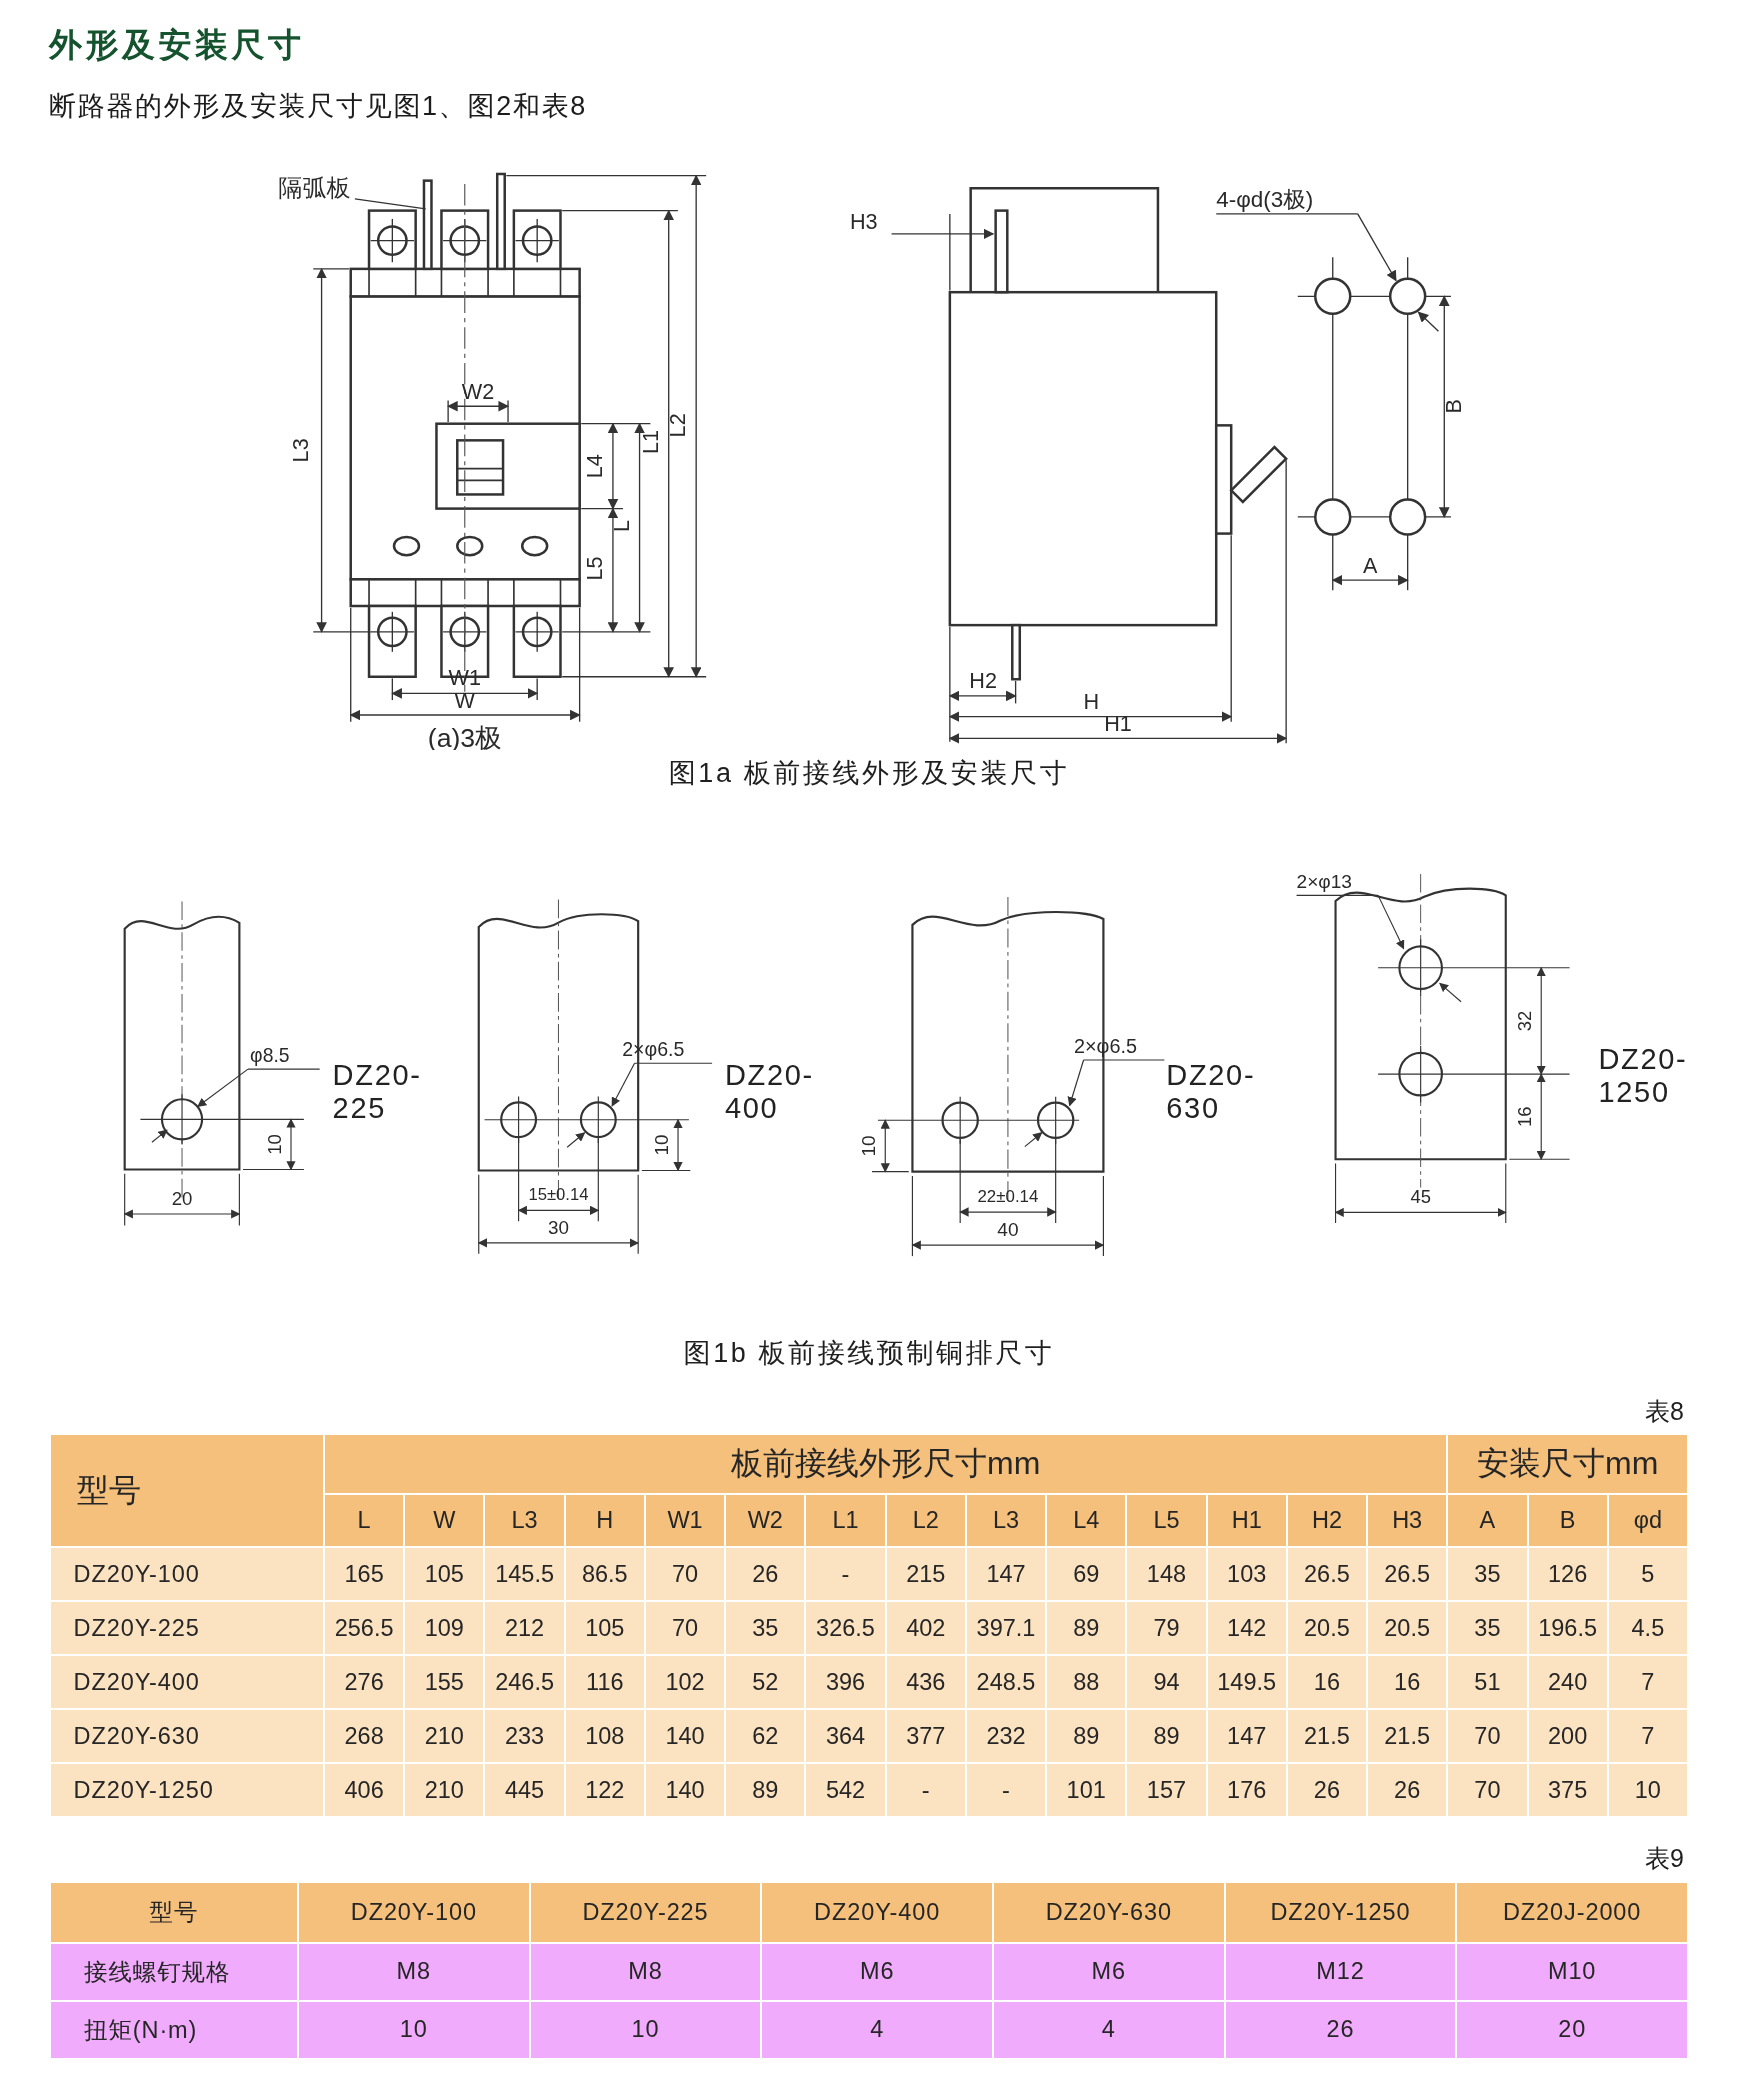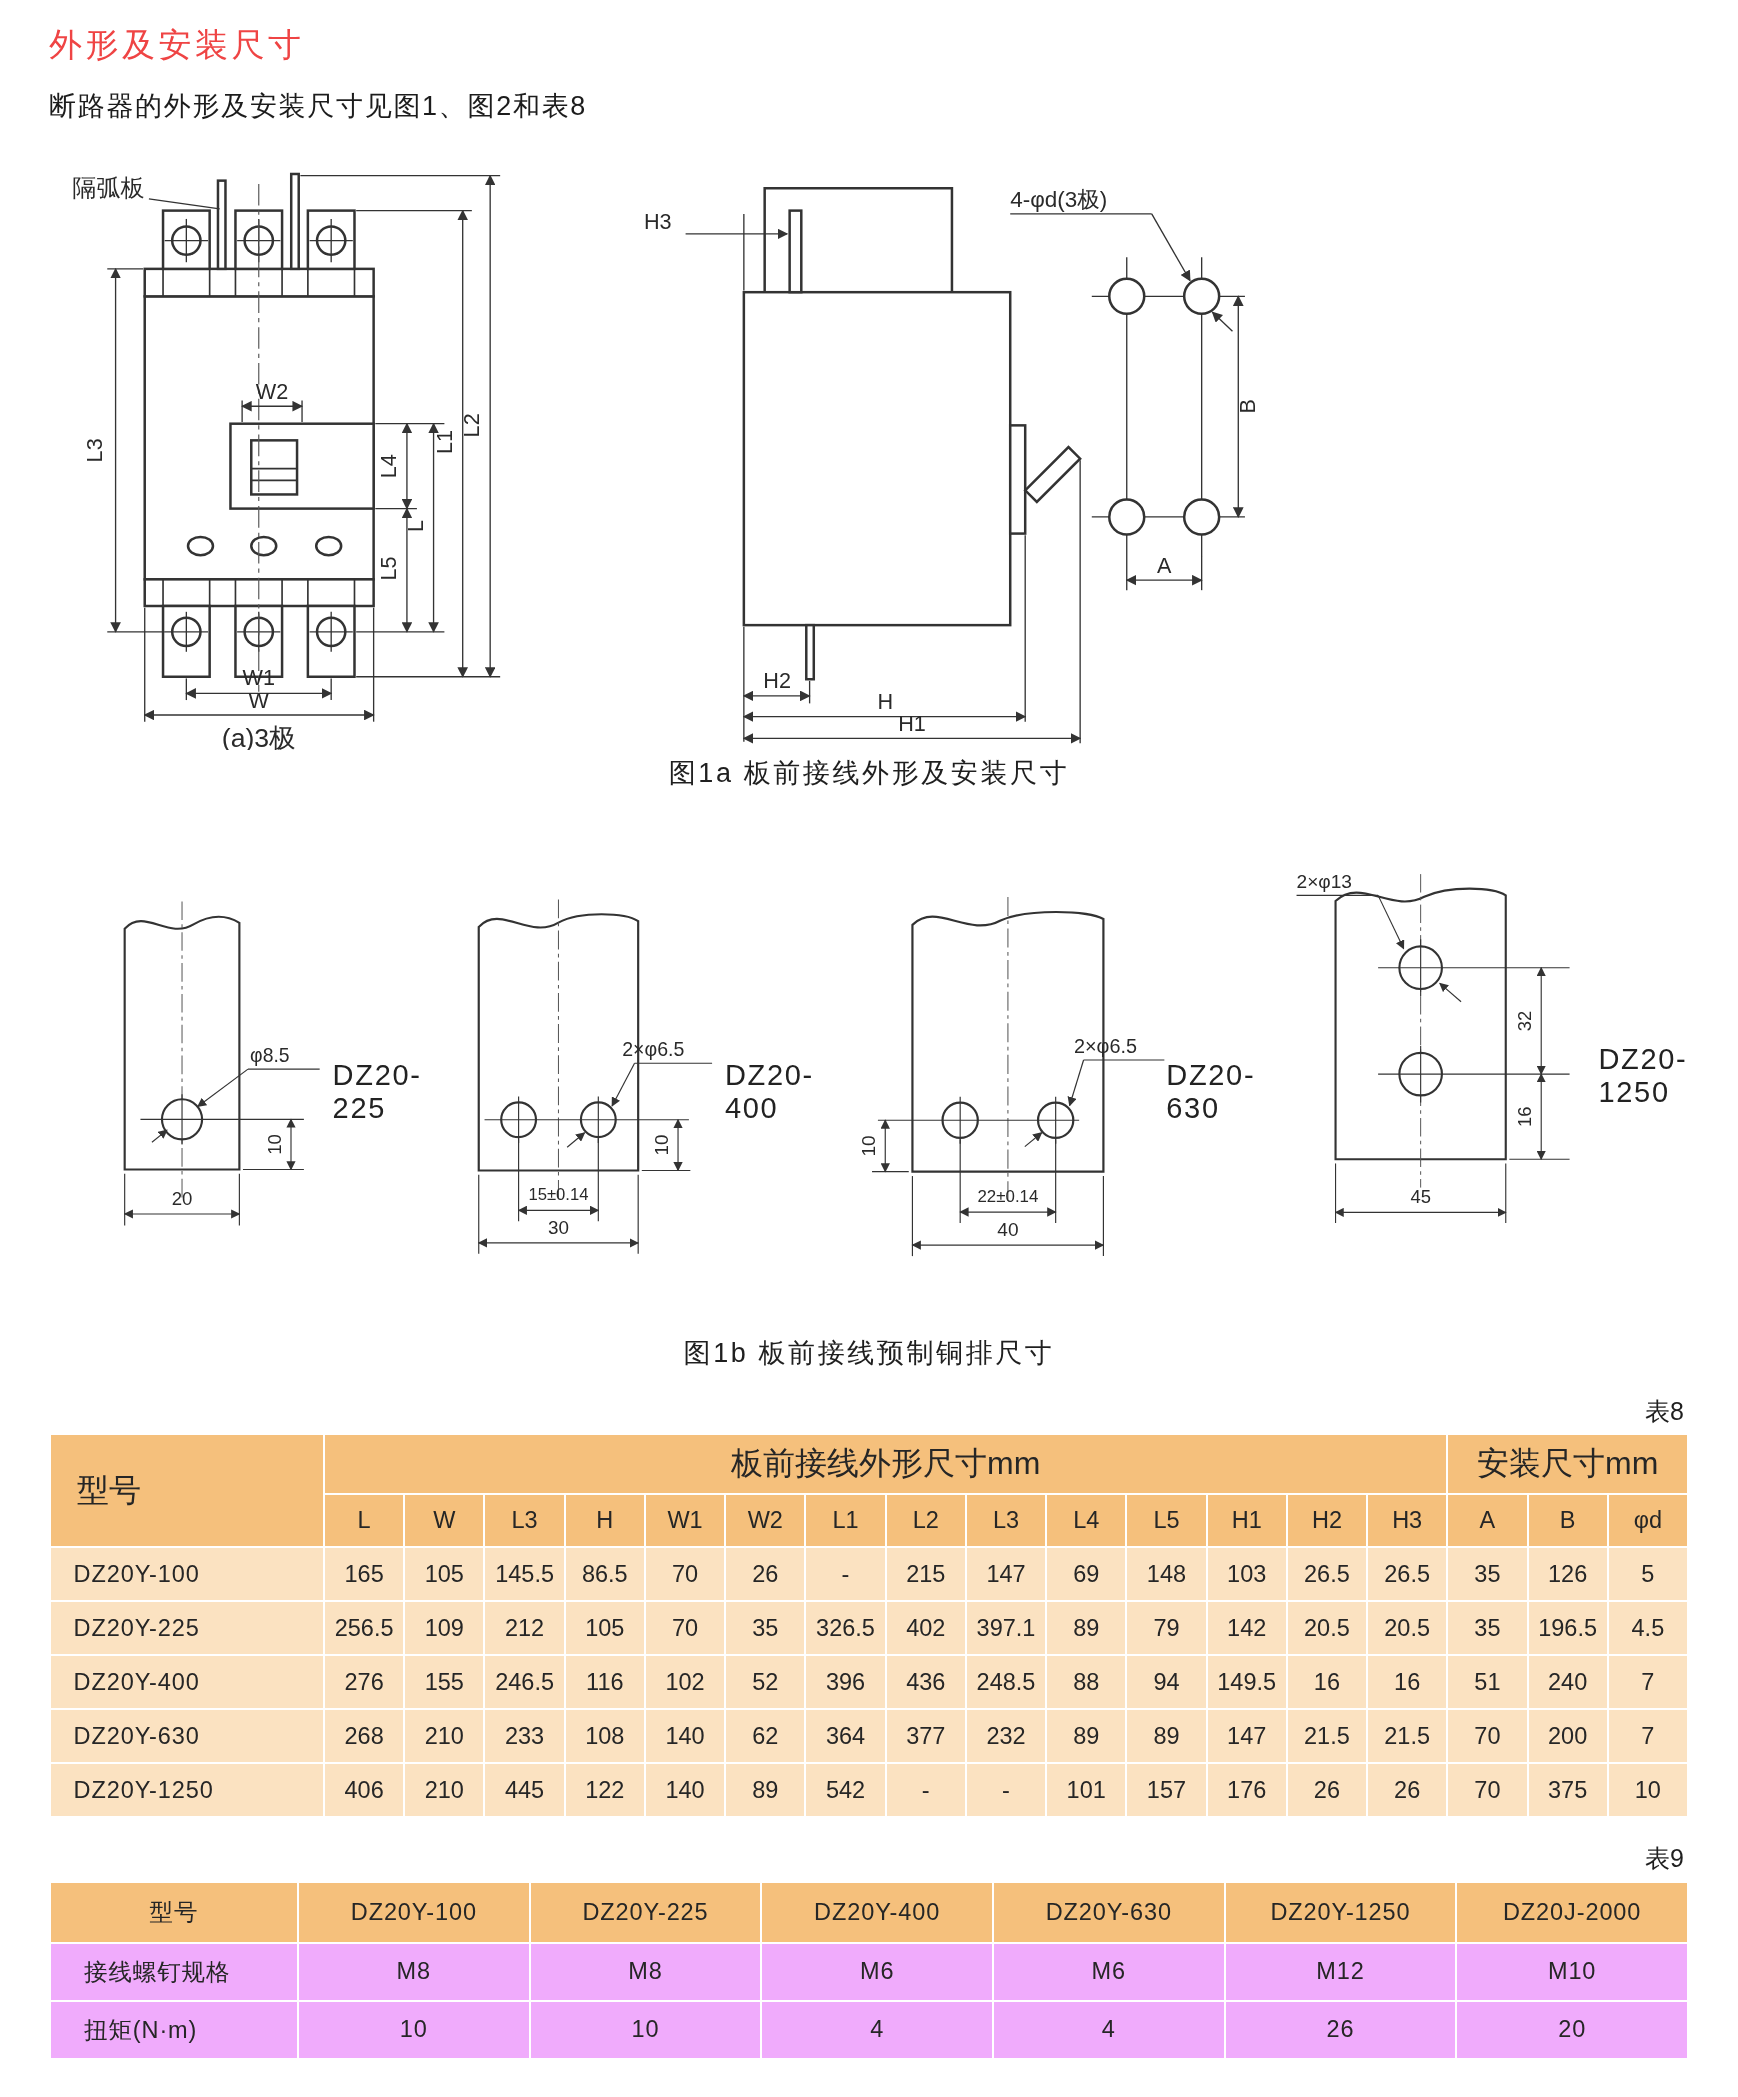--- a/index.html
+++ b/index.html
@@ -1,20 +1,20 @@
 <!DOCTYPE html>
 <html style="font-size:14px"><head>
 <meta charset="utf-8">
 <style>
   html,body{margin:0;padding:0}
   body{width:1738px;height:2097px;background:#ffffff;font-family:"Liberation Sans",sans-serif;color:#252525;overflow:hidden}
   .page{padding:22.6px 49px 0}
-  .title{font-size:33px;font-weight:400;color:#ef4444;letter-spacing:3.5px}
+  .title{font-size:33px;font-weight:700;color:#14532d;letter-spacing:3.5px}
   .intro{margin-top:20px;font-size:27px;letter-spacing:1.7px;color:#1c1c1c}
-  .fig1a{margin-top:35px;display:flex;align-items:flex-start;gap:104px}
+  .fig1a{margin-top:35px;display:flex;justify-content:center;align-items:flex-start;gap:104px}
   svg text{fill:#2a2a2a}
   .dtxt{font-size:26px}
   .lbl{font-size:29px}
   .s3{stroke:#333;stroke-width:3;fill:none}
   .s3f{stroke:#333;stroke-width:3;fill:#fff}
   .s2{stroke:#333;stroke-width:2;fill:none}
   .s1{stroke:#333;stroke-width:1.6;fill:none}
   .cl{stroke:#555;stroke-width:1.4;fill:none;stroke-dasharray:26 6 5 6}
   .fig-caption{margin-top:5.2px;text-align:center;font-size:27px;letter-spacing:2.6px;color:#1f1f1f}
   .fig1b{margin-top:29.5px;padding:0 47px;display:flex;justify-content:space-between;align-items:flex-end}

